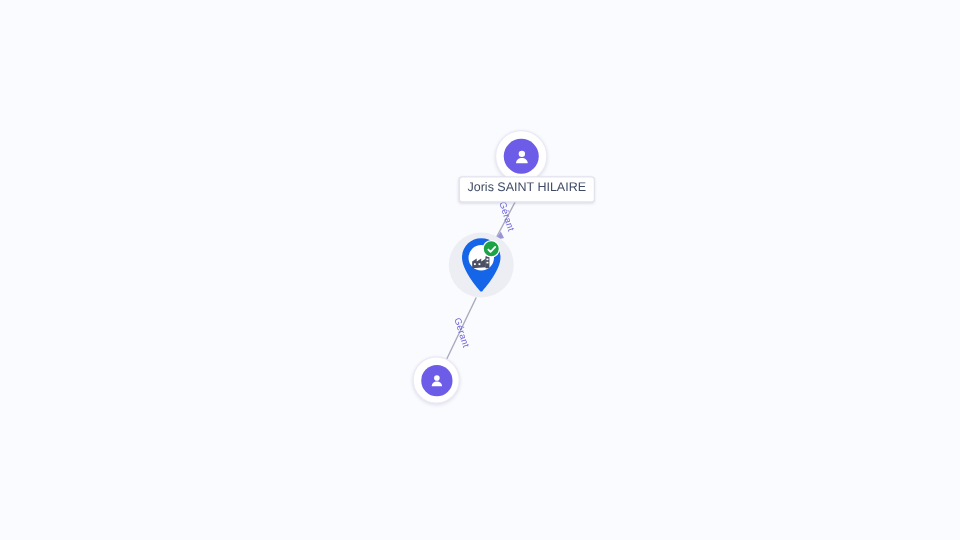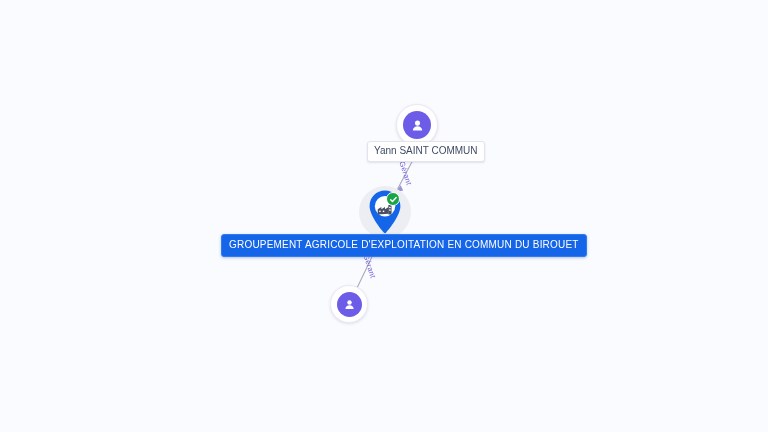--- a/index.html
+++ b/index.html
@@ -195,21 +195,21 @@
   <div class="person-node" id="person-node-top">
     <div class="avatar-ring">
       <div class="avatar-disc">
         <svg viewBox="0 0 24 24" width="17" height="17" aria-hidden="true">
           <circle cx="12" cy="8.6" r="3.6" fill="#ffffff"></circle>
           <path d="M5.4 19.2c0-3.7 3-6 6.6-6s6.6 2.3 6.6 6z" fill="#ffffff"></path>
         </svg>
       </div>
     </div>
   </div>
-  <div class="name-plate" id="name-plate-top">Yann SAINT COMMUN</div>
+  <div class="name-plate" id="name-plate-top">Joris SAINT HILAIRE</div>
 
   <div id="company-node">
     <div class="pin-halo"></div>
 
     <svg class="pin-shape" viewBox="0 0 36 46">
       <path d="M18 1.6C9.4 1.6 2.6 8.4 2.6 17c0 9.8 11.5 23.4 14.2 26.5a1.6 1.6 0 0 0 2.4 0C21.9 40.4 33.4 26.8 33.4 17c0-8.6-6.8-15.4-15.4-15.4z" fill="#1565e8"></path>
       <circle cx="18" cy="17.2" r="10.2" fill="#ffffff"></circle>
     </svg>
 
     <div class="pin-glyph">
@@ -223,21 +223,20 @@
       </svg>
     </div>
 
     <div class="verified-badge">
       <svg viewBox="0 0 12 12" width="9" height="9" aria-hidden="true">
         <path d="M2.2 6.2l2.4 2.4 5-5.3" stroke="#ffffff" stroke-width="1.9" fill="none" stroke-linecap="round" stroke-linejoin="round"></path>
       </svg>
     </div>
   </div>
 
-  <div id="company-banner">GROUPEMENT AGRICOLE D'EXPLOITATION EN COMMUN DU BIROUET</div>
 
   <div class="person-node" id="person-node-bottom">
     <div class="avatar-ring">
       <div class="avatar-disc">
         <svg viewBox="0 0 24 24" width="15" height="15" aria-hidden="true">
           <circle cx="12" cy="8.6" r="3.6" fill="#ffffff"></circle>
           <path d="M5.4 19.2c0-3.7 3-6 6.6-6s6.6 2.3 6.6 6z" fill="#ffffff"></path>
         </svg>
       </div>
     </div>

